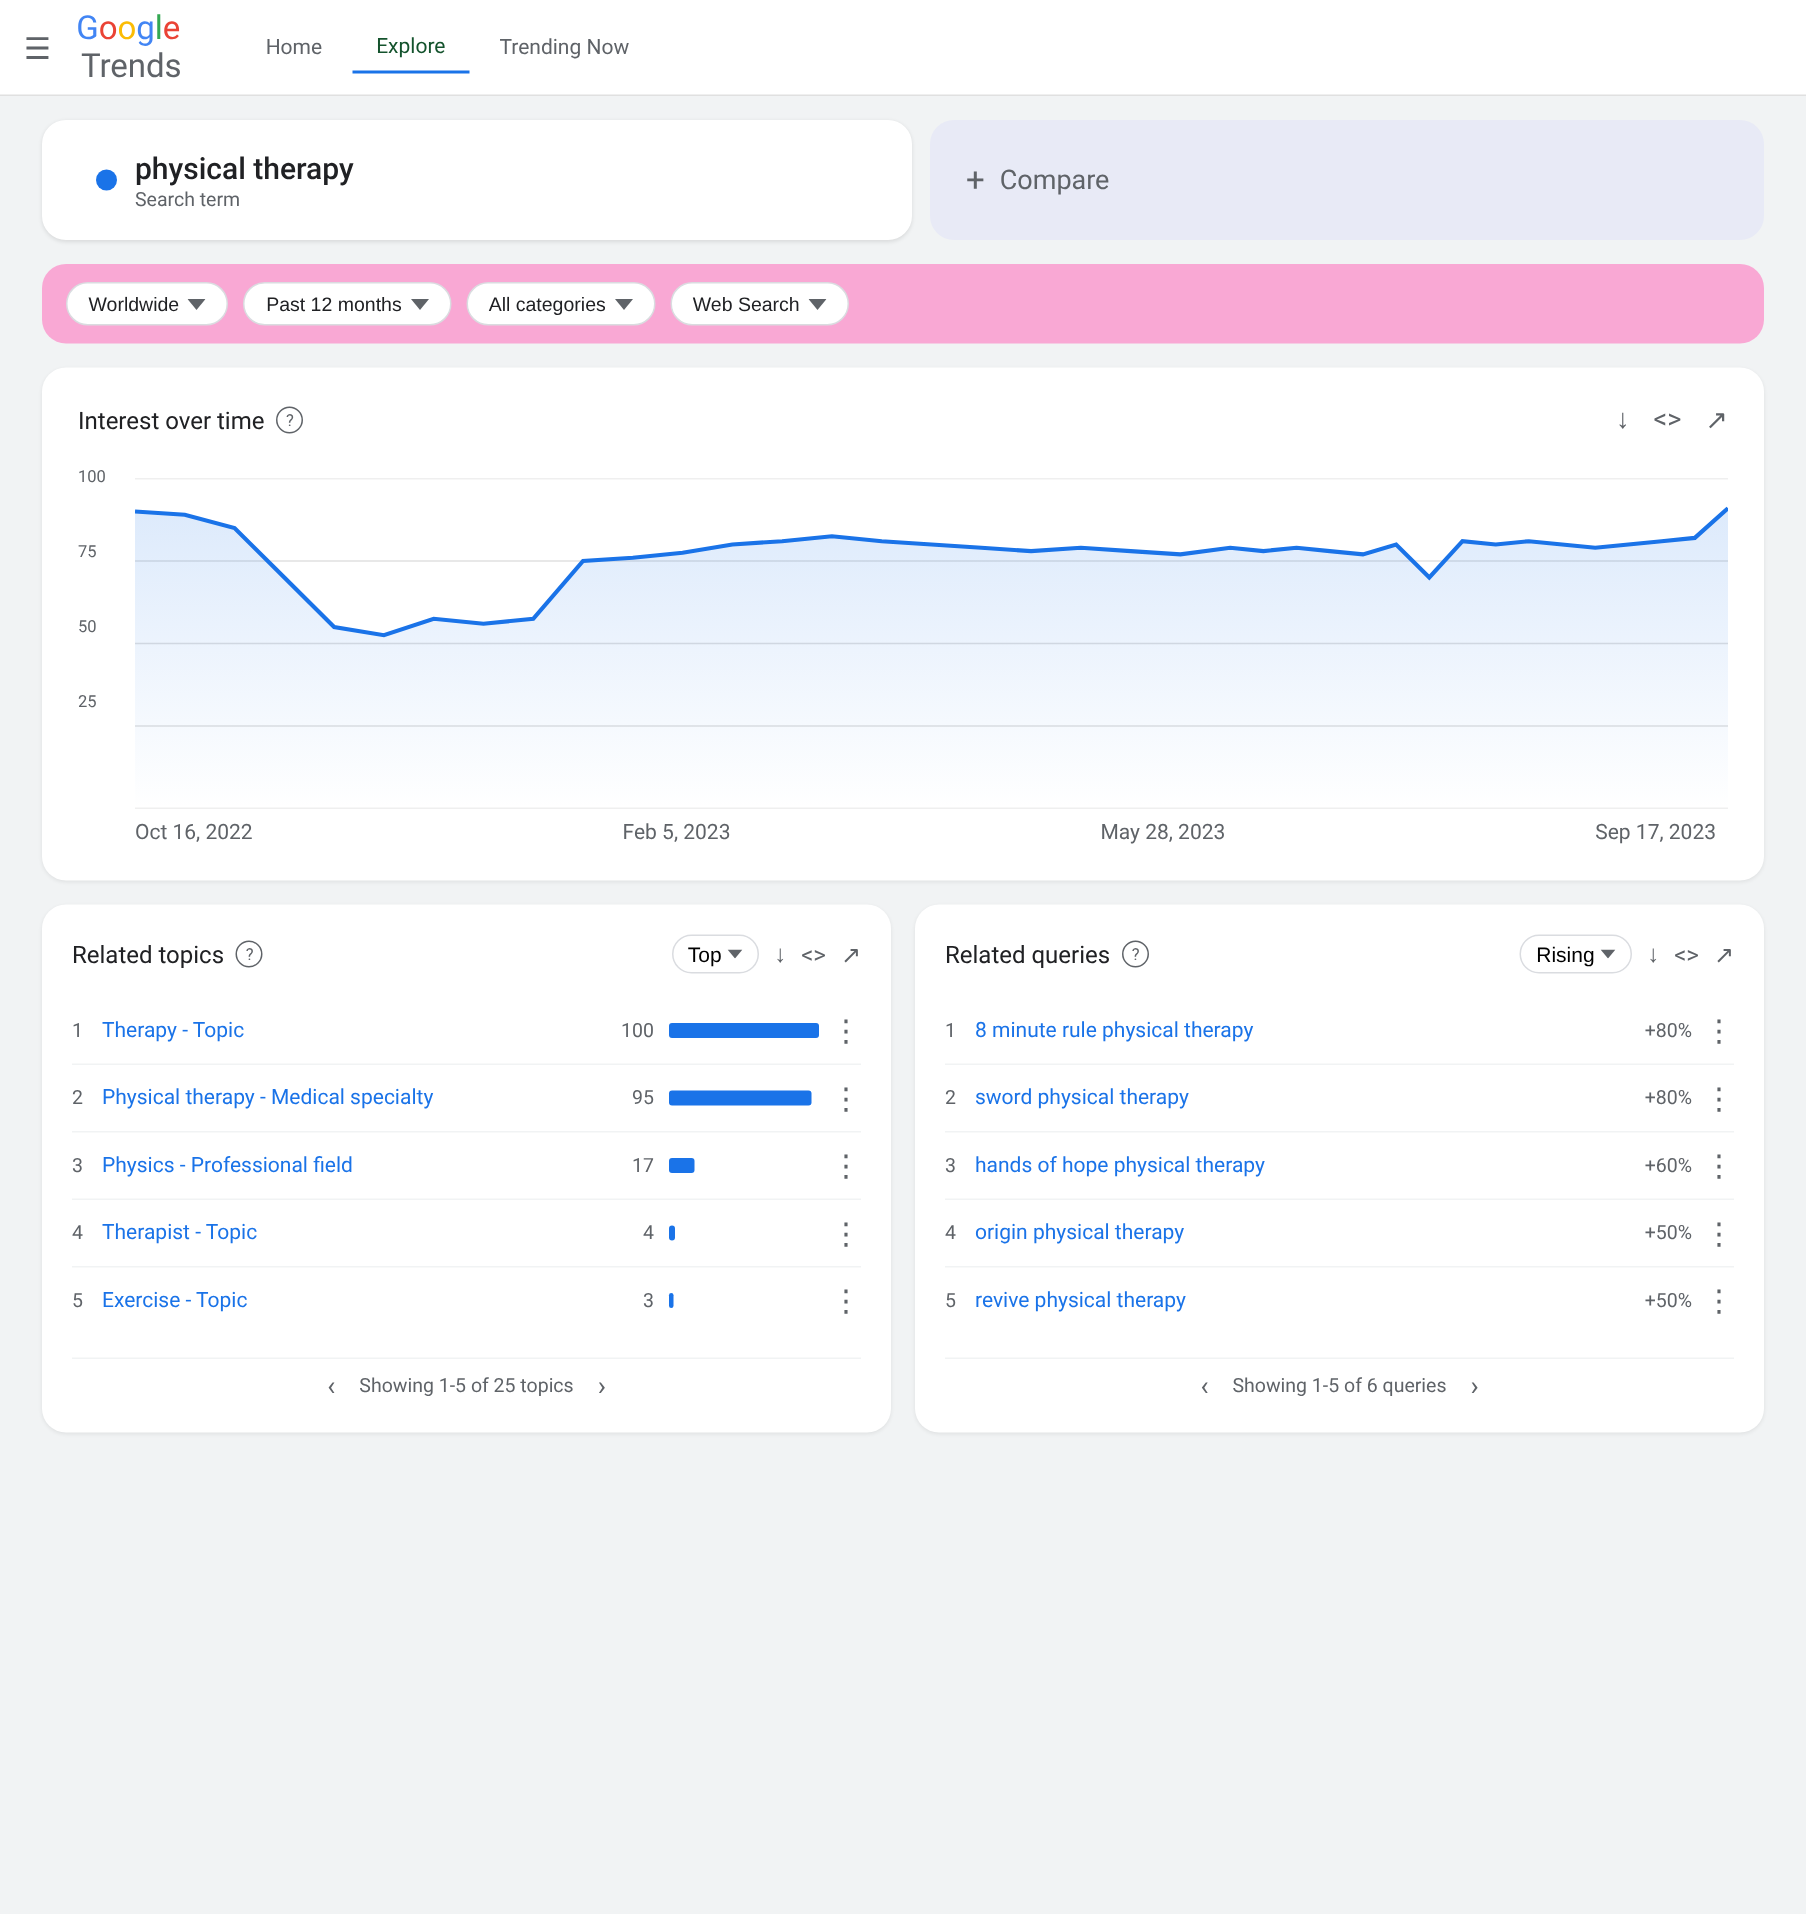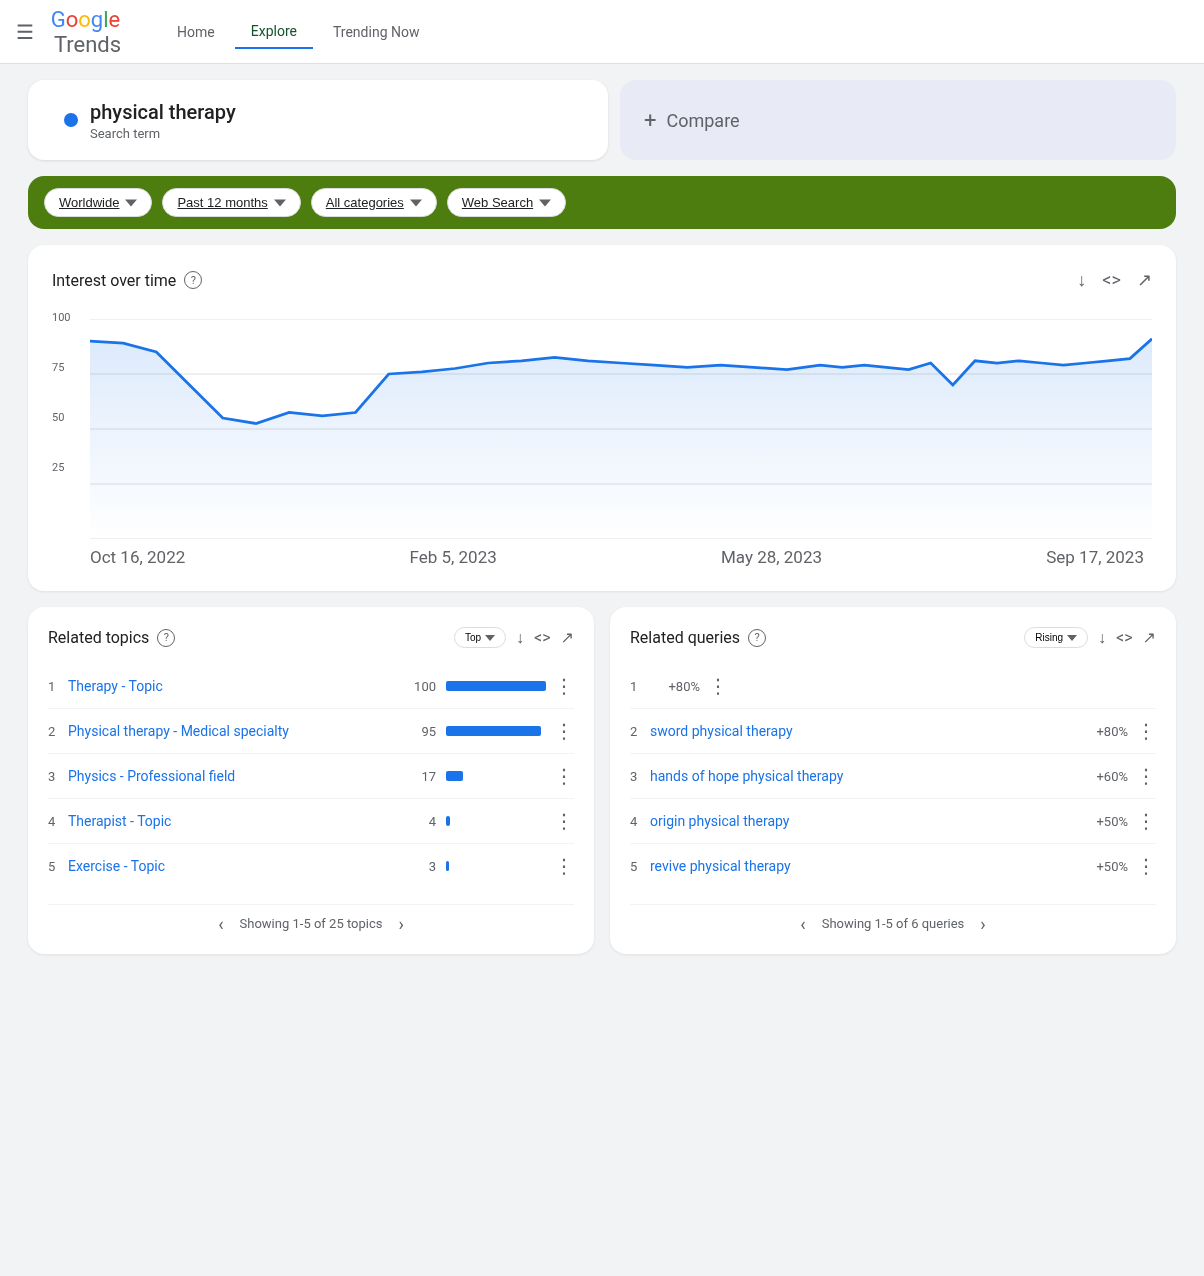--- a/index.html
+++ b/index.html
@@ -27,43 +27,43 @@
     .search-term-box { background: #fff; border-radius: 16px; padding: 16px 36px; flex: 1; display: flex; align-items: center; gap: 12px; box-shadow: 0 1px 3px rgba(0,0,0,0.1); min-height: 80px; }
     .term-dot { width: 14px; height: 14px; border-radius: 50%; background: #1a73e8; flex-shrink: 0; }
     .term-text { }
     .term-name { font-size: 20px; font-weight: 500; color: #202124; }
     .term-type { font-size: 13px; color: #5f6368; margin-top: 2px; }
     .compare-box { background: #e8eaf6; border-radius: 16px; padding: 16px 24px; flex: 1; display: flex; align-items: center; gap: 10px; cursor: pointer; min-height: 80px; }
     .compare-plus { font-size: 22px; color: #5f6368; }
     .compare-label { font-size: 18px; color: #5f6368; }
 
     
-    .filter-bar { background: #4d7c0f; border-radius: 16px; padding: 12px 16px; display: flex; gap: 10px; margin-bottom: 16px; text-decoration: underline; }
+    .filter-bar { background: #f9a8d4; border-radius: 16px; padding: 12px 16px; display: flex; gap: 10px; margin-bottom: 16px; }
     .filter-btn { display: flex; align-items: center; gap: 6px; padding: 6px 14px; border: 1px solid #dadce0; border-radius: 20px; background: #fff; cursor: pointer; font-size: 13px; color: #202124; }
     .filter-btn svg { width: 12px; height: 12px; fill: #5f6368; }
 
     
     .chart-section { background: #fff; border-radius: 16px; padding: 24px; margin-bottom: 16px; box-shadow: 0 1px 3px rgba(0,0,0,0.08); }
     .chart-header { display: flex; justify-content: space-between; align-items: center; margin-bottom: 20px; }
     .chart-title { font-size: 16px; color: #202124; display: flex; align-items: center; gap: 8px; }
     .help-icon { width: 18px; height: 18px; border: 1px solid #5f6368; border-radius: 50%; display: flex; align-items: center; justify-content: center; font-size: 11px; color: #5f6368; cursor: pointer; }
     .chart-actions { display: flex; gap: 16px; color: #5f6368; }
     .chart-action-btn { cursor: pointer; font-size: 18px; }
     .chart-area { position: relative; height: 220px; margin-top: 8px; }
     .chart-svg { width: 100%; height: 100%; }
-    .chart-labels { display: flex; justify-content: space-between; margin-top: 8px; font-size: 17px; color: #5f6368; padding: 0 8px; }
+    .chart-labels { display: flex; justify-content: space-between; margin-top: 8px; font-size: 14px; color: #5f6368; padding: 0 8px; }
     .y-axis { position: absolute; left: 0; top: 0; height: 100%; display: flex; flex-direction: column; justify-content: space-between; font-size: 11px; color: #5f6368; padding: 0; }
 
     
     .bottom-panels { display: flex; gap: 16px; }
     .panel { background: #fff; border-radius: 16px; padding: 20px; flex: 1; box-shadow: 0 1px 3px rgba(0,0,0,0.08); }
     .panel-header { display: flex; justify-content: space-between; align-items: center; margin-bottom: 16px; }
     .panel-title { font-size: 16px; color: #202124; display: flex; align-items: center; gap: 8px; }
     .panel-controls { display: flex; align-items: center; gap: 10px; }
-    .dropdown-btn { display: flex; align-items: center; gap: 4px; padding: 4px 10px; border: 1px solid #dadce0; border-radius: 20px; background: #fff; cursor: pointer; font-size: 10px; }
+    .dropdown-btn { display: flex; align-items: center; gap: 4px; padding: 4px 10px; border: 1px solid #dadce0; border-radius: 20px; background: #fff; cursor: pointer; font-size: 14px; }
     .icon-btn { cursor: pointer; color: #5f6368; font-size: 16px; }
 
     
     .list-item { display: flex; align-items: center; padding: 10px 0; border-bottom: 1px solid #f1f3f4; }
     .list-item:last-child { border-bottom: none; }
     .item-num { width: 20px; font-size: 13px; color: #5f6368; flex-shrink: 0; }
     .item-label { flex: 1; font-size: 14px; color: #1a73e8; cursor: pointer; }
     .item-value { font-size: 13px; color: #5f6368; width: 32px; text-align: right; flex-shrink: 0; }
     .bar-container { width: 100px; margin-left: 10px; margin-right: 8px; flex-shrink: 0; }
     .bar { height: 10px; background: #1a73e8; border-radius: 2px; }
@@ -354,20 +354,21 @@
           </button>
           <span class="icon-btn">↓</span>
           <span class="icon-btn">&lt;&gt;</span>
           <span class="icon-btn">↗</span>
         </div>
       </div>
 
       <div id="queries-list">
           <div class="list-item">
     <span class="item-num">1</span>
+    <span class="item-label">8 minute rule physical therapy</span>
     <span class="item-change">+80%</span>
     <span class="more-btn">⋮</span>
   </div>
           <div class="list-item">
     <span class="item-num">2</span>
     <span class="item-label">sword physical therapy</span>
     <span class="item-change">+80%</span>
     <span class="more-btn">⋮</span>
   </div>
           <div class="list-item">

